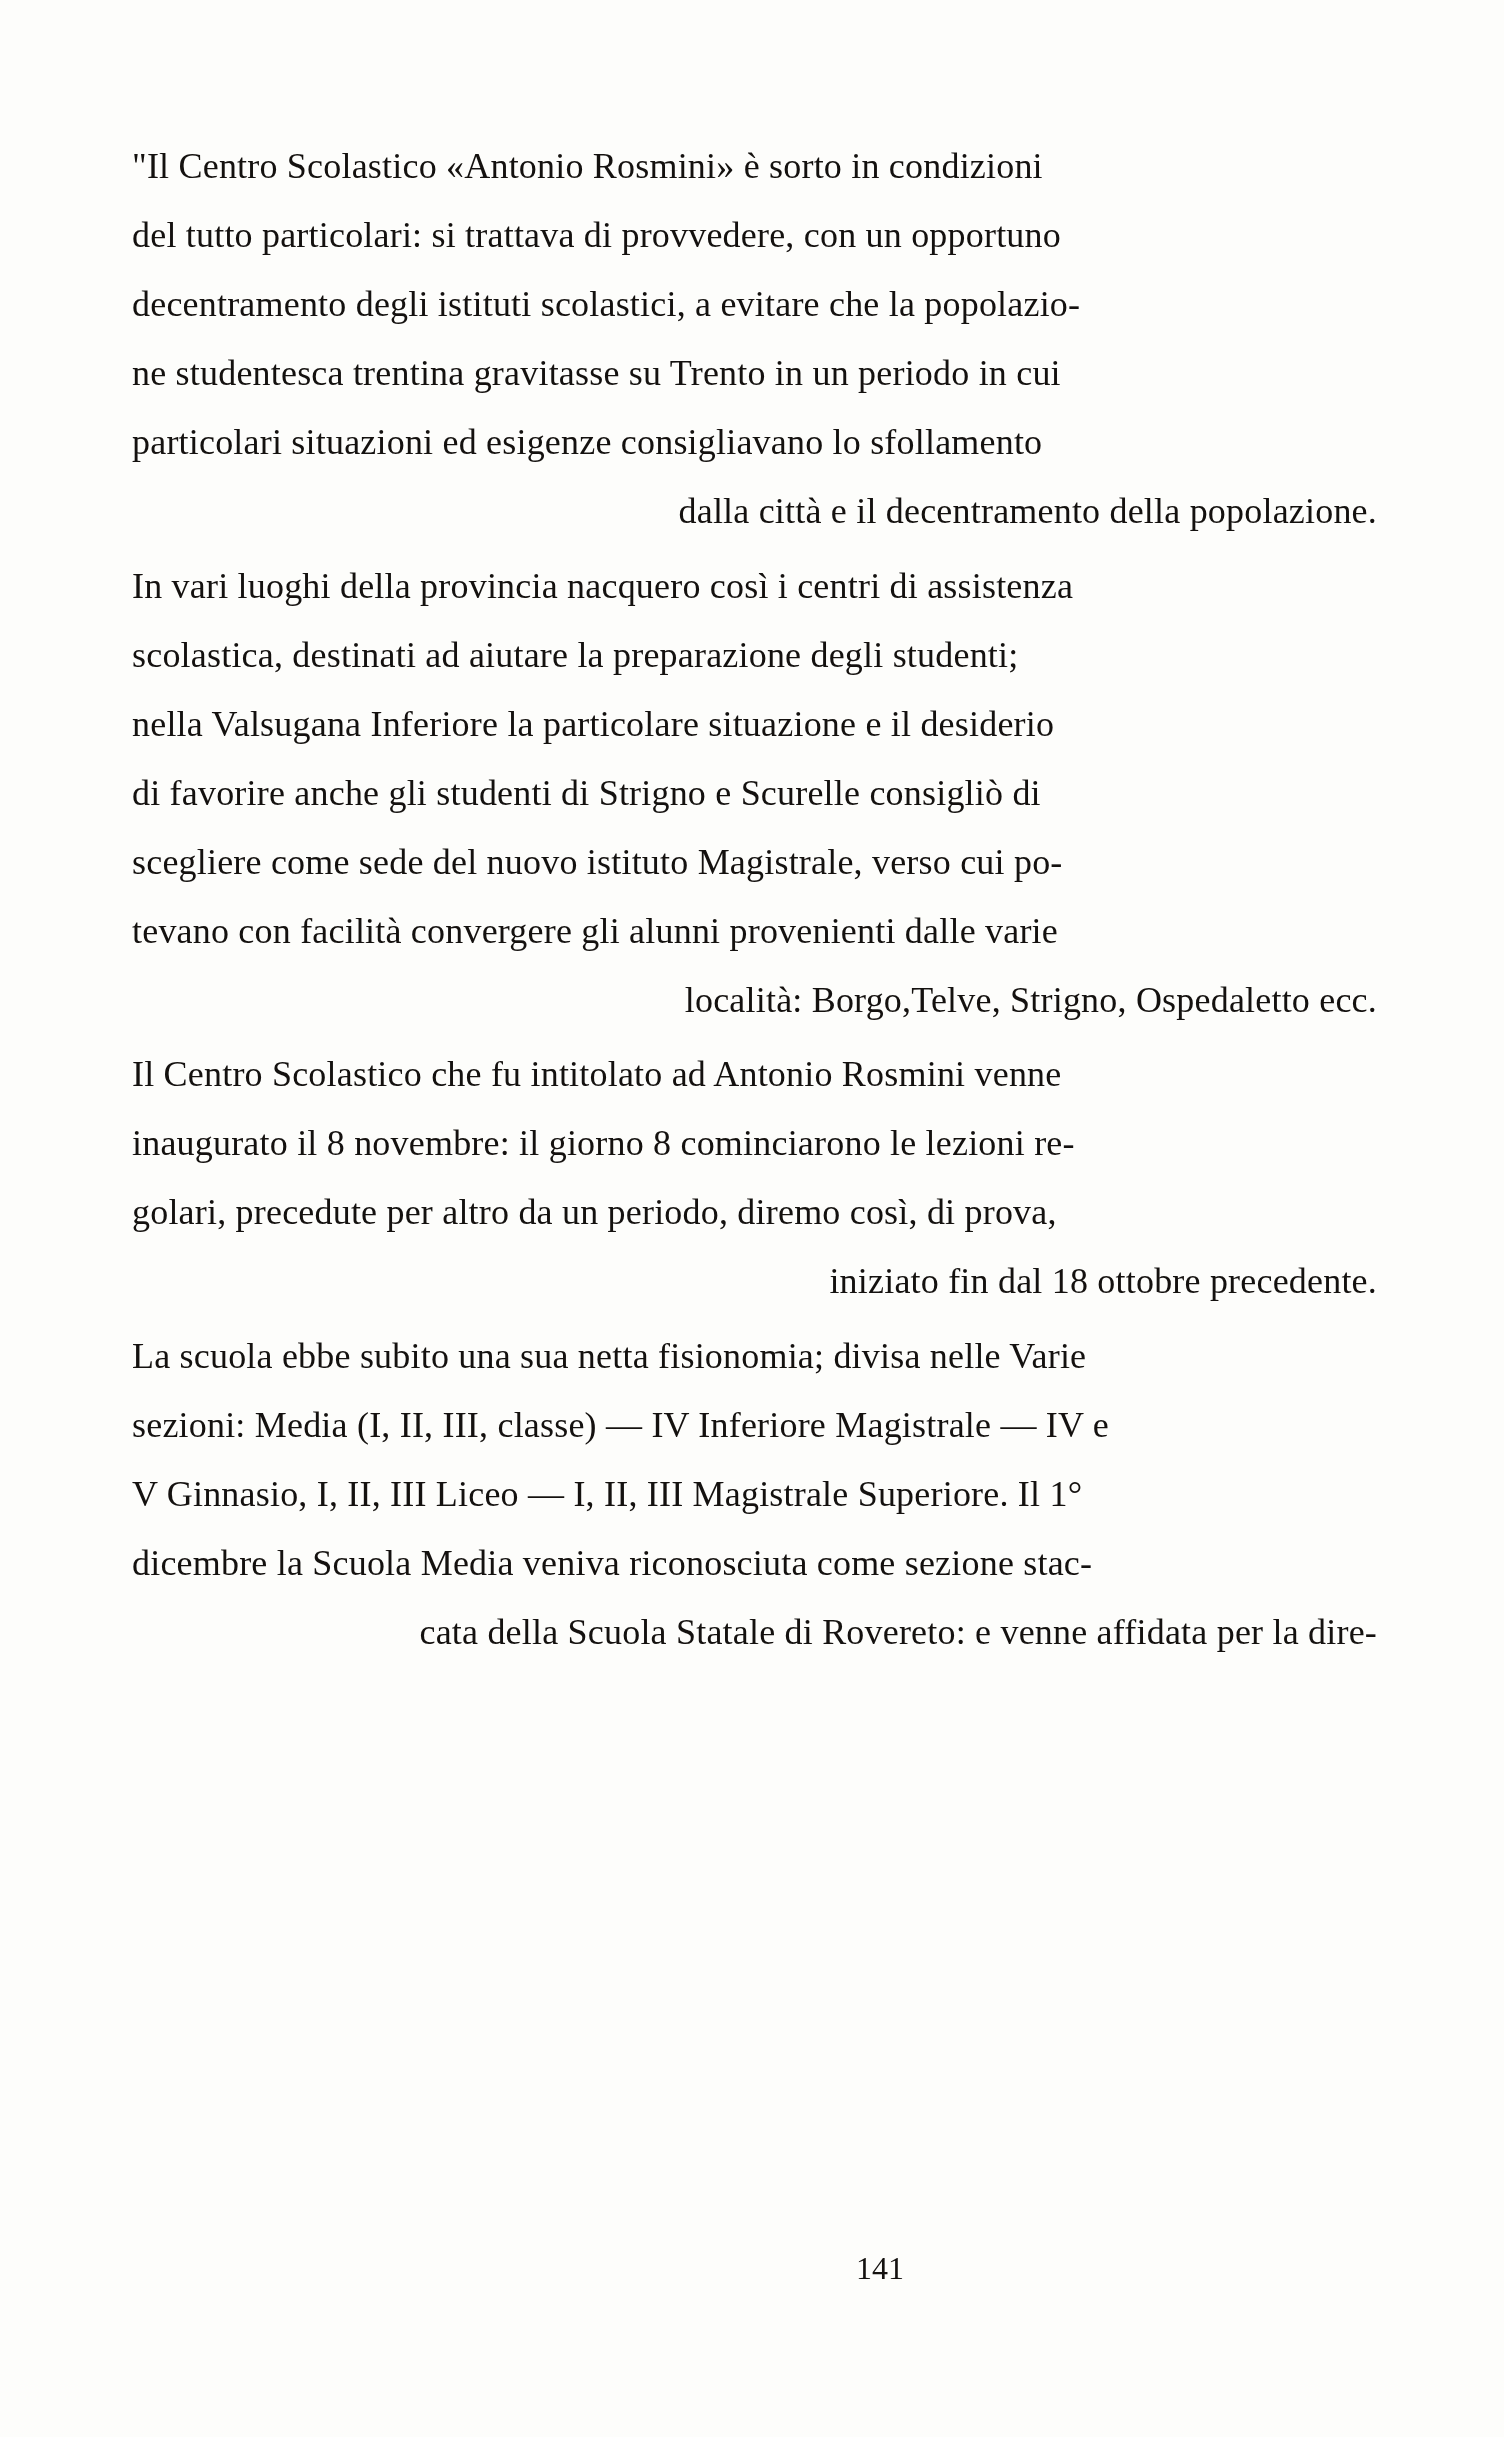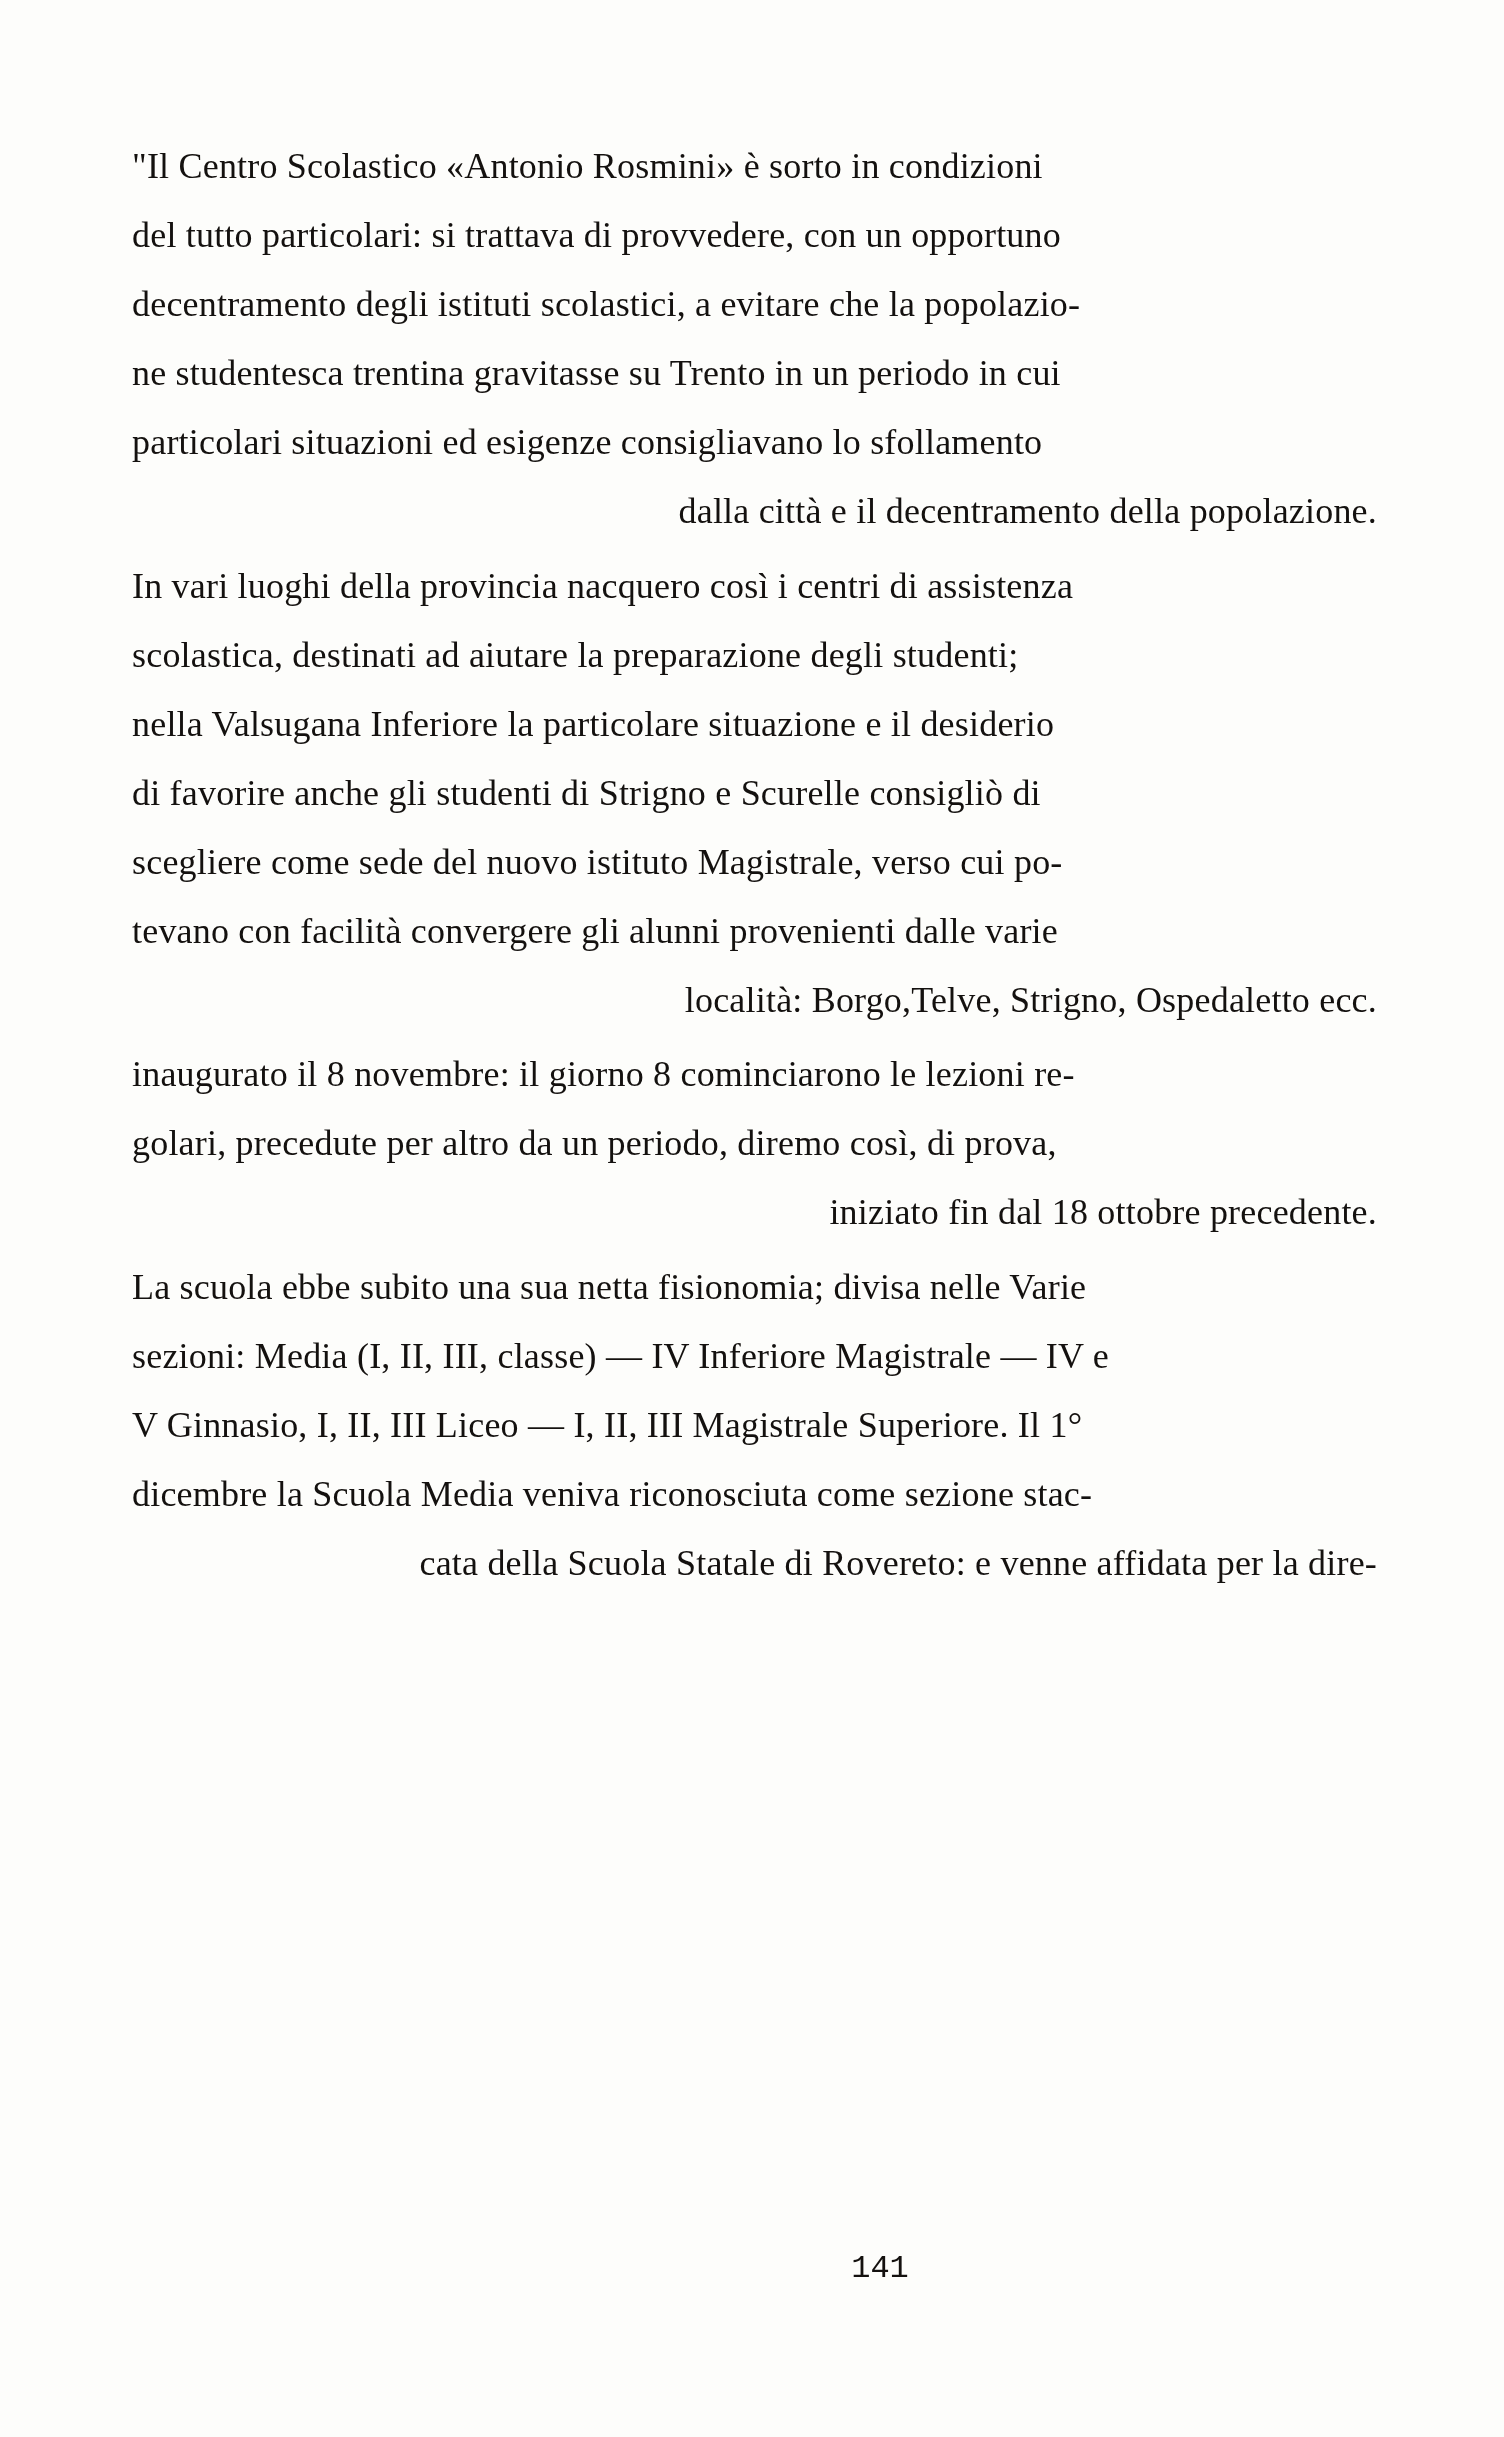--- a/index.html
+++ b/index.html
@@ -39,21 +39,21 @@
   .line {
     display: block;
   }
   .folio {
     position: absolute;
     left: 0;
     top: 2250px;
     width: 1478px;
     text-align: center;
     font-size: 32px;
-    font-family: Liberation Mono, monospace;
+    font-family: Liberation Serif, serif;
     color: #14110f;
   }
   .folio .num {
     display: inline-block;
     margin-left: 282px;
   }
 </style>
 </head>
 <body>
 
@@ -74,20 +74,21 @@
       <span class="line">In vari luoghi della provincia nacquero così i centri di assistenza</span>
       <span class="line">scolastica, destinati ad aiutare la preparazione degli studenti;</span>
       <span class="line">nella Valsugana Inferiore la particolare situazione e il desiderio</span>
       <span class="line">di favorire anche gli studenti di Strigno e Scurelle consigliò di</span>
       <span class="line">scegliere come sede del nuovo istituto Magistrale, verso cui po-</span>
       <span class="line">tevano con facilità convergere gli alunni provenienti dalle varie</span>
       <span class="lastline">località: Borgo,Telve, Strigno, Ospedaletto ecc.</span>
     </div>
 
     <div class="para p3">
+      <span class="line">Il Centro Scolastico che fu intitolato ad Antonio Rosmini venne</span>
       <span class="line">inaugurato il 8 novembre: il giorno 8 cominciarono le lezioni re-</span>
       <span class="line">golari, precedute per altro da un periodo, diremo così, di prova,</span>
       <span class="lastline">iniziato fin dal 18 ottobre precedente.</span>
     </div>
 
     <div class="para p4">
       <span class="line">La scuola ebbe subito una sua netta fisionomia; divisa nelle Varie</span>
       <span class="line">sezioni: Media (I, II, III, classe) — IV Inferiore Magistrale —  IV e</span>
       <span class="line">V Ginnasio, I, II, III Liceo —   I, II, III Magistrale Superiore. Il 1°</span>
       <span class="line">dicembre la Scuola Media veniva riconosciuta come sezione stac-</span>

